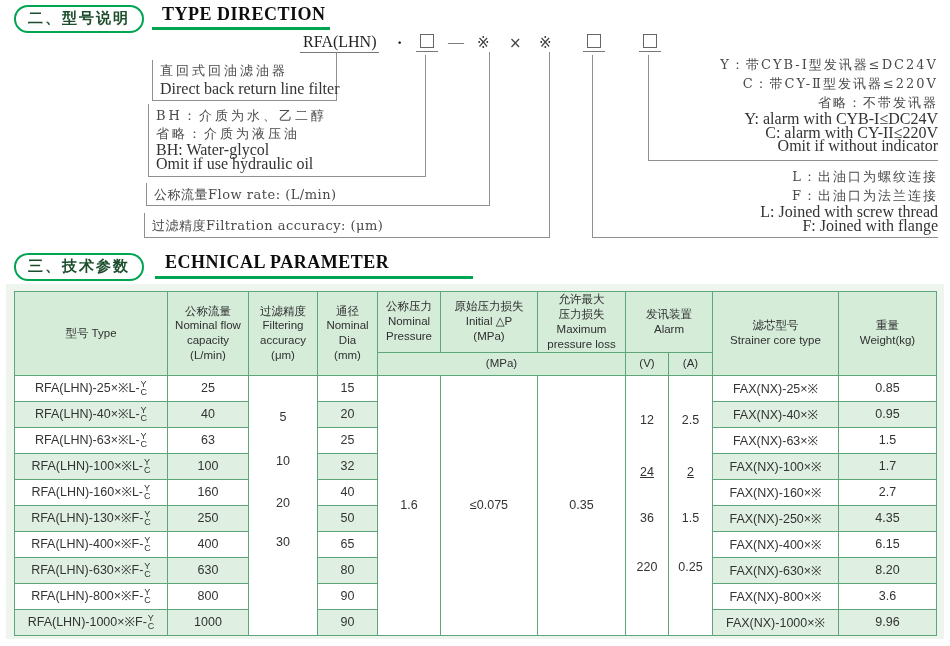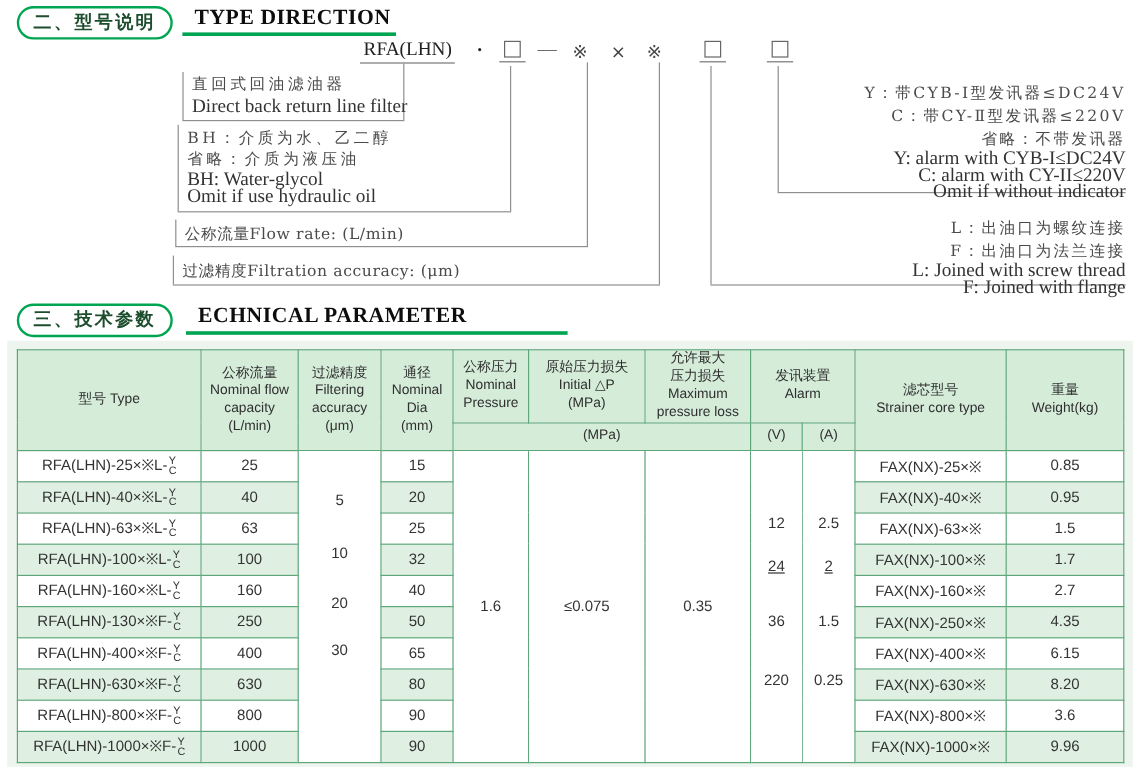--- a/index.html
+++ b/index.html
@@ -38,21 +38,21 @@
     letter-spacing:3px; white-space:nowrap; line-height:19px;
   }
   .en {
     font-family:"Liberation Serif", serif; font-size:16px; color:#333;
     white-space:nowrap; line-height:13.5px;
   }
   .mix {
     font-family:"DejaVu Serif", serif; font-size:13px; color:#4a4a4a;
     letter-spacing:0.5px; white-space:nowrap;
   }
-  .rtl-block { text-align:right;margin-top:14px; }
+  .rtl-block { text-align:right; }
 
   
   .table-wrap { left:6px; top:284px; width:938px; height:355px; background:#edf5ee; }
   table.params {
     border-collapse:collapse; table-layout:fixed; width:922px;
     margin:7px 0 0 8px; font-size:12.5px; color:#333; background:#fff;
   }
   table.params th, table.params td {
     border:1px solid #5ca67a; text-align:center; vertical-align:middle;
     padding:0; overflow:hidden;
@@ -63,21 +63,21 @@
   }
   tr.hrow1 th { height:54px; }
   tr.hrow2 th { height:22px; }
   tbody tr { height:26px; }
   td.type-cell { text-align:left; padding-left:5px; white-space:nowrap; font-size:12.5px; }
   tr.alt td.rowcell { background:#dff0e2; }
   td.rowcell { background:#ffffff; }
   td.mcell { position:relative; background:#ffffff; }
   .mval { position:absolute; left:0; right:0; transform:translateY(-50%); text-align:center; }
   .acc1 { top:16%; } .acc2 { top:33%; } .acc3 { top:49%; } .acc4 { top:64%; }
-  .alm1 { top:17%;margin-top:16px; } .alm2 { top:37%;text-decoration:underline; } .alm3 { top:55%; } .alm4 { top:74%; }
+  .alm1 { top:17%; } .alm2 { top:37%;text-decoration:underline; } .alm3 { top:55%; } .alm4 { top:74%; }
   .yc {
     display:inline-block; vertical-align:-3px; line-height:0.95; font-size:9px;
     margin-left:1px; text-align:left;
   }
   .yc i { font-style:normal; display:block; }
 </style>
 </head>
 <body>
 
 <span class="abs pill" style="left:14px; top:5px;">二、型号说明</span>

